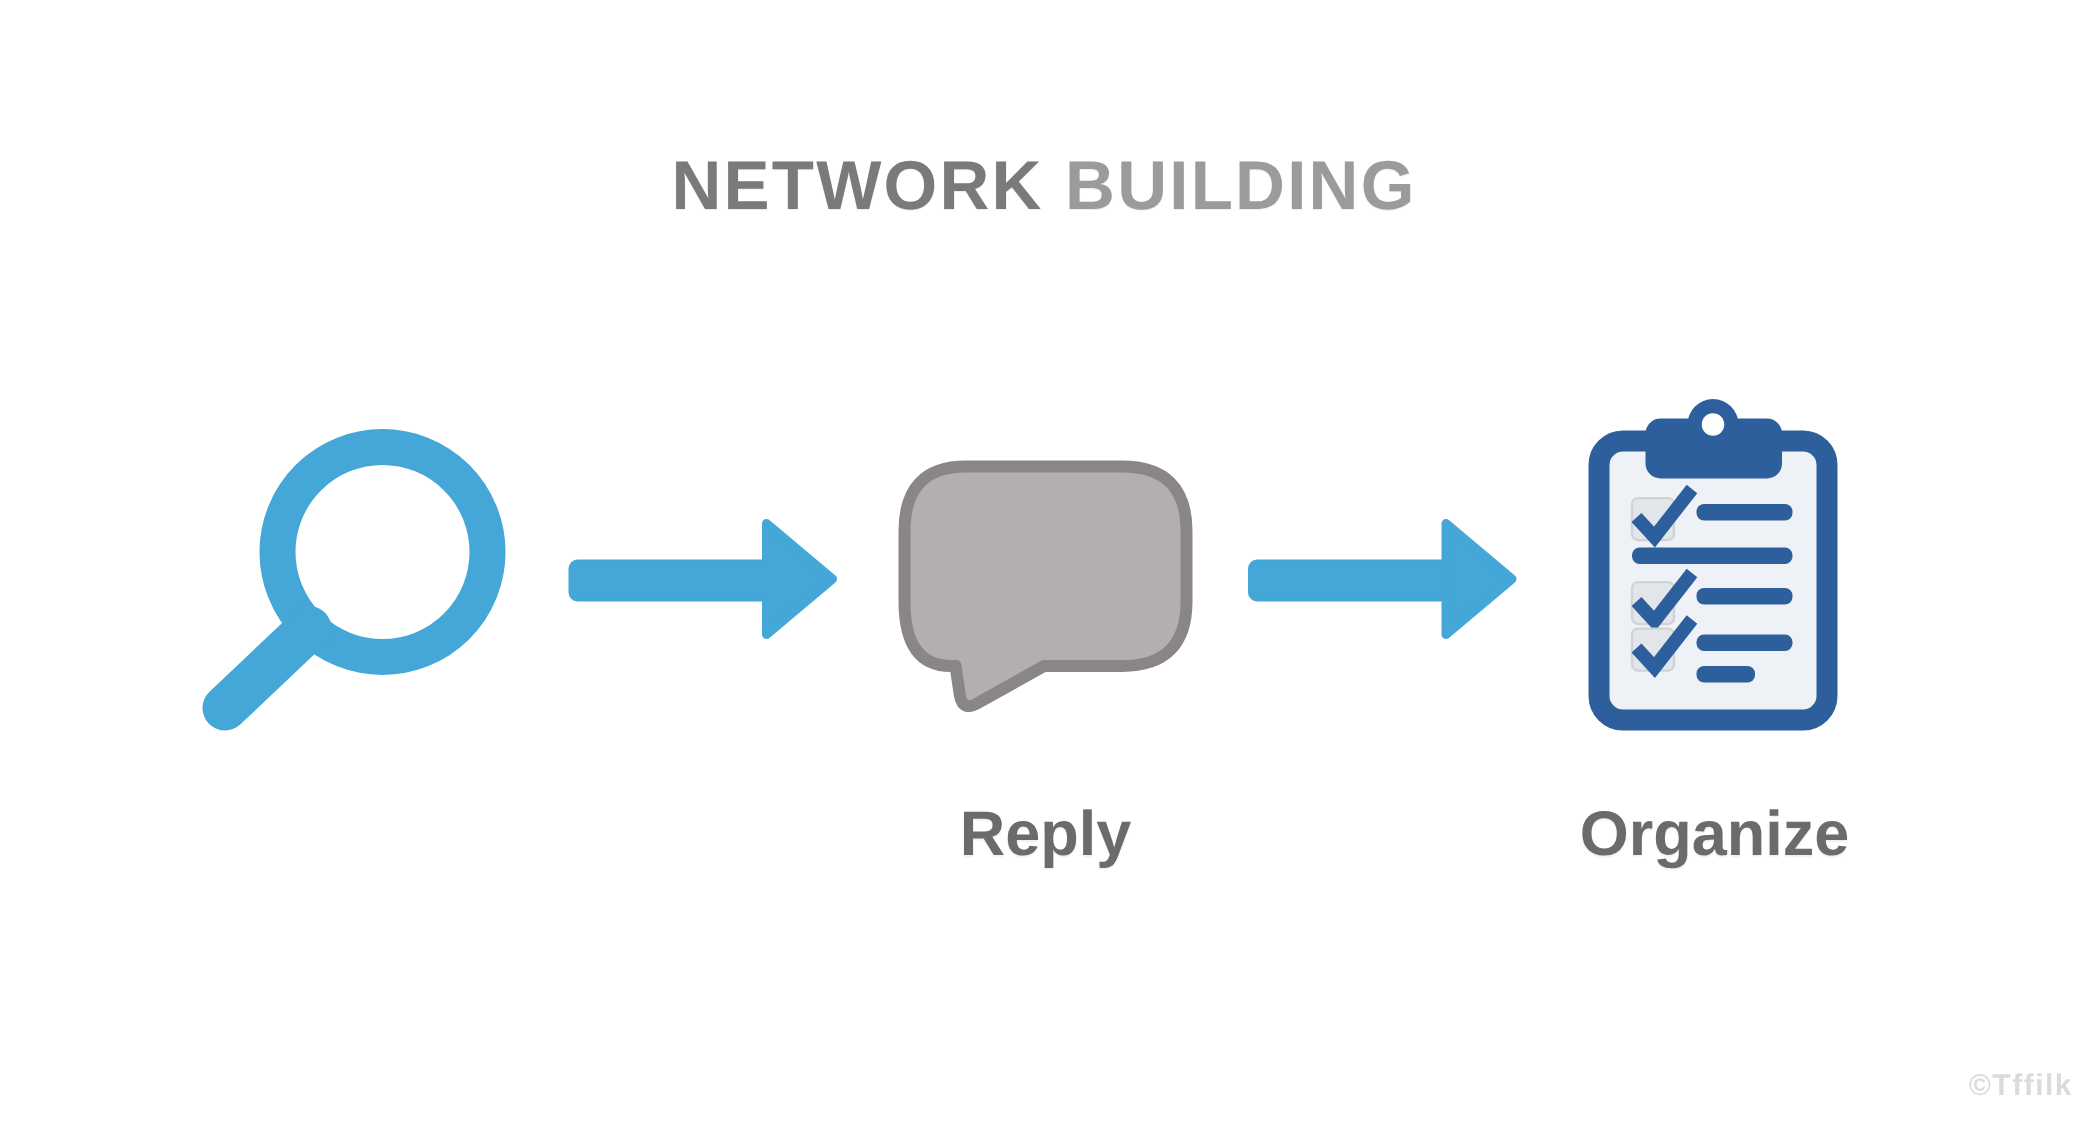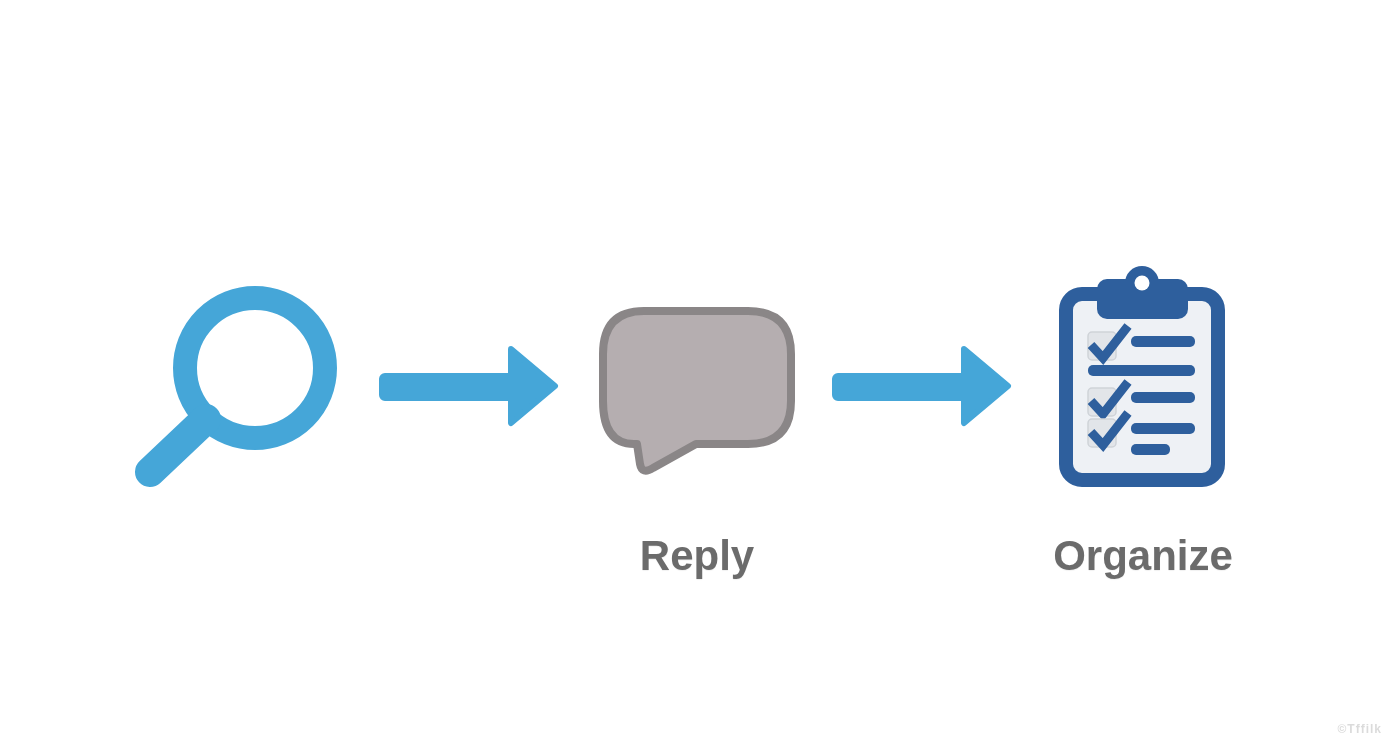--- a/index.html
+++ b/index.html
@@ -44,31 +44,36 @@
   .bubble-shape { fill: var(--bubble-fill, #b5aeb0); stroke: var(--bubble-stroke, #8a8687); stroke-width: 8; stroke-linejoin: round; }
   .clip-blue { fill: var(--clipboard-blue, #2e5f9d); }
   .clip-paper { fill: var(--clipboard-paper, #eef1f5); stroke: var(--clipboard-blue, #2e5f9d); stroke-width: 14; }
   .clip-line { fill: var(--clipboard-blue, #2e5f9d); }
   .clip-box { fill: var(--checkbox-fill, #e2e5e9); stroke: #cfd3d8; stroke-width: 1.5; }
   .clip-check { fill: none; stroke: var(--clipboard-blue, #2e5f9d); stroke-width: 9; stroke-linecap: butt; }
   .watermark {
     position: absolute;
     right: 10px;
     bottom: 16px;
-    font-size: 12px;
+    font-size: 20px;
     font-weight: 700;
     letter-spacing: 1px;
     color: rgba(190,190,190,0.55);
   }
 </style>
 </head>
 <body>
 
 <div class="canvas">
 
+  <div class="title">
+    <span class="word1">NETWORK</span>
+    <span> </span>
+    <span class="word2">BUILDING</span>
+  </div>
 
   <svg class="icon-abs" style="left:130px; top:272px;" width="215" height="220" viewBox="0 0 215 220">
     <circle class="magnifier-glass" cx="125" cy="96" r="70" stroke-width="24"></circle>
     <line class="magnifier-handle" x1="76" y1="147" x2="20" y2="200" stroke-width="30"></line>
   </svg>
 
   <svg class="icon-abs" style="left:375px; top:341px;" width="185" height="90" viewBox="0 0 185 90">
     <rect class="arrow-shape" x="5" y="33" width="133" height="26" rx="5" stroke-width="2"></rect>
     <polygon class="arrow-shape" points="136,8 180,45 136,82" stroke-width="6"></polygon>
   </svg>

